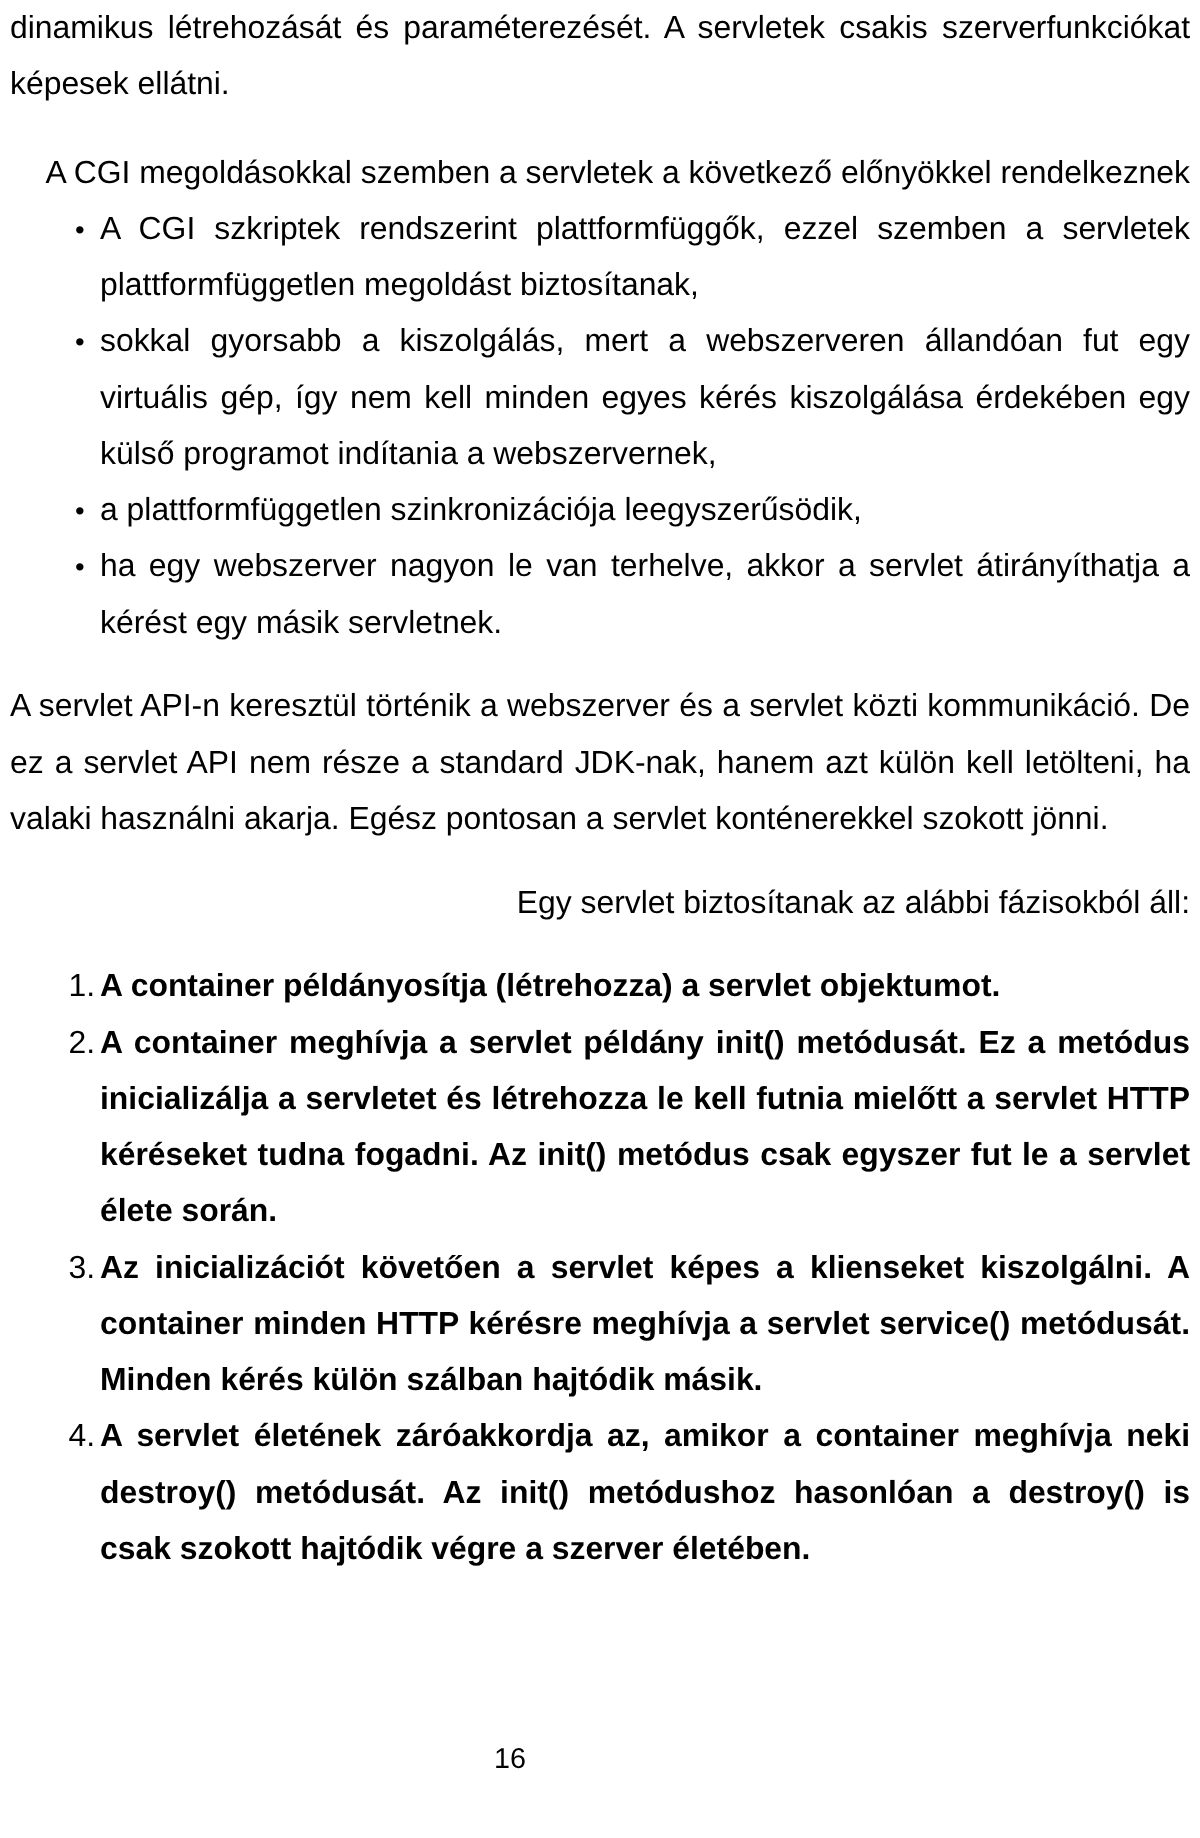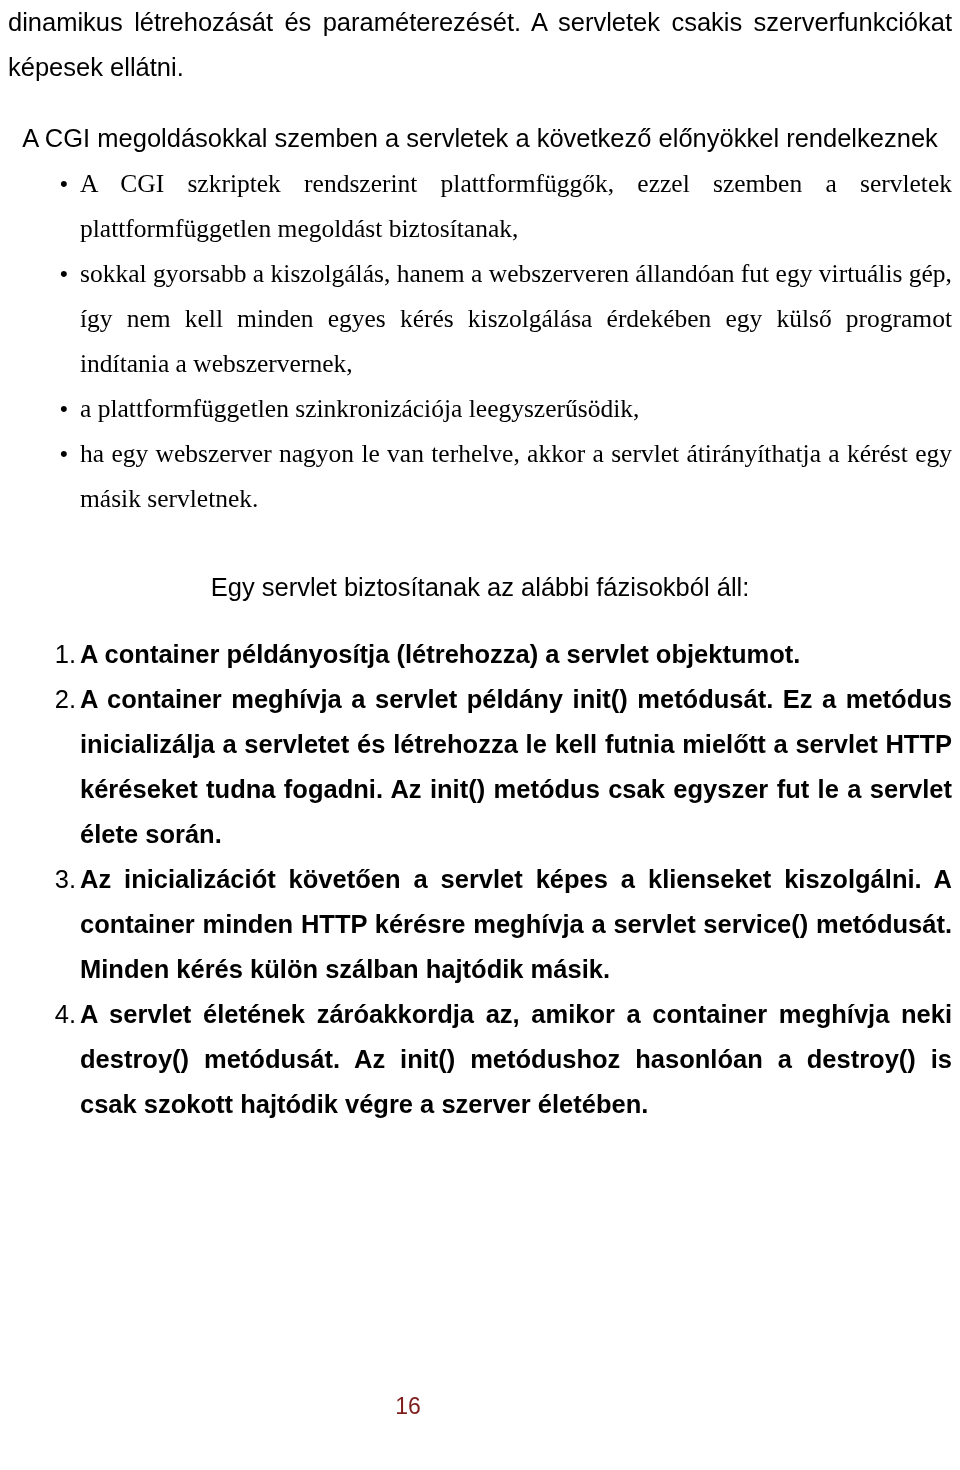--- a/index.html
+++ b/index.html
@@ -60,21 +60,20 @@
   ul.bullets > li .bullet-mark {
     position: absolute;
     left: 52px;
     top: 0;
     font-size: 22px;
     line-height: 45px;
   }
   ul.bullets > li .li-text {
     display: block;
     text-align: justify;
-    font-family: Liberation Serif, serif;
   }
 
   
   ol.numbers {
     margin: 0;
     padding: 0;
     list-style: none;
     counter-reset: item;
   }
   ol.numbers > li {
@@ -92,31 +91,31 @@
     text-align: right;
     font-size: 25.5px;
     line-height: 45px;
   }
   ol.numbers > li .li-text {
     display: block;
     text-align: justify;
     font-weight: bold;
   }
   
-  .nojust { text-align: center; }
+  .nojust { text-align: right; }
 
   .page-number {
     position: absolute;
     left: 0;
     right: 0;
     top: 1392px;
     text-align: center;
     font-size: 23px;
     line-height: 28px;
-    color: #7f1d1d;
+    color: #000000;
   }
 </style>
 </head>
 <body>
 
 <div class="page">
   <div class="content">
 
     <p class="para-cont">dinamikus létrehozását és paraméterezését. A servletek csakis szerverfunkciókat képesek ellátni.</p>
 
@@ -124,34 +123,35 @@
 
     <p class="nojust">A CGI megoldásokkal szemben a servletek a következő előnyökkel rendelkeznek</p>
 
     <ul class="bullets">
       <li>
         <span class="bullet-mark">•</span>
         <span class="li-text">A CGI szkriptek rendszerint plattformfüggők, ezzel szemben a servletek plattformfüggetlen megoldást biztosítanak,</span>
       </li>
       <li>
         <span class="bullet-mark">•</span>
-        <span class="li-text">sokkal gyorsabb a kiszolgálás, hanem a webszerveren állandóan fut egy virtuális gép, így nem kell minden egyes kérés kiszolgálása érdekében egy külső programot indítania a webszervernek,</span>
+        <span class="li-text">sokkal gyorsabb a kiszolgálás, mert a webszerveren állandóan fut egy virtuális gép, így nem kell minden egyes kérés kiszolgálása érdekében egy külső programot indítania a webszervernek,</span>
       </li>
       <li>
         <span class="bullet-mark">•</span>
         <span class="li-text nojust">a plattformfüggetlen szinkronizációja leegyszerűsödik,</span>
       </li>
       <li>
         <span class="bullet-mark">•</span>
         <span class="li-text">ha egy webszerver nagyon le van terhelve, akkor a servlet átirányíthatja a kérést egy másik servletnek.</span>
       </li>
     </ul>
 
     <div class="block-gap-sm"></div>
 
+    <p>A servlet API-n keresztül történik a webszerver és a servlet közti kommunikáció. De ez a servlet API nem része a standard JDK-nak, hanem azt külön kell letölteni, ha valaki használni akarja. Egész pontosan a servlet konténerekkel szokott jönni.</p>
 
     <div class="block-gap-sm"></div>
 
     <p class="nojust">Egy servlet biztosítanak az alábbi fázisokból áll:</p>
 
     <div class="block-gap-sm"></div>
 
     <ol class="numbers">
       <li>
         <span class="num-mark">1.</span>

